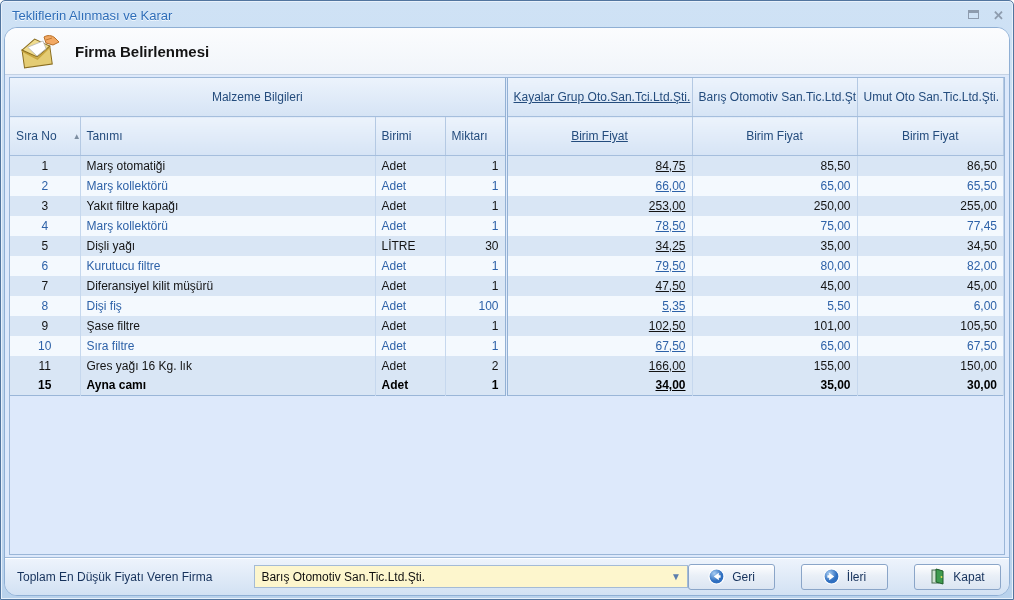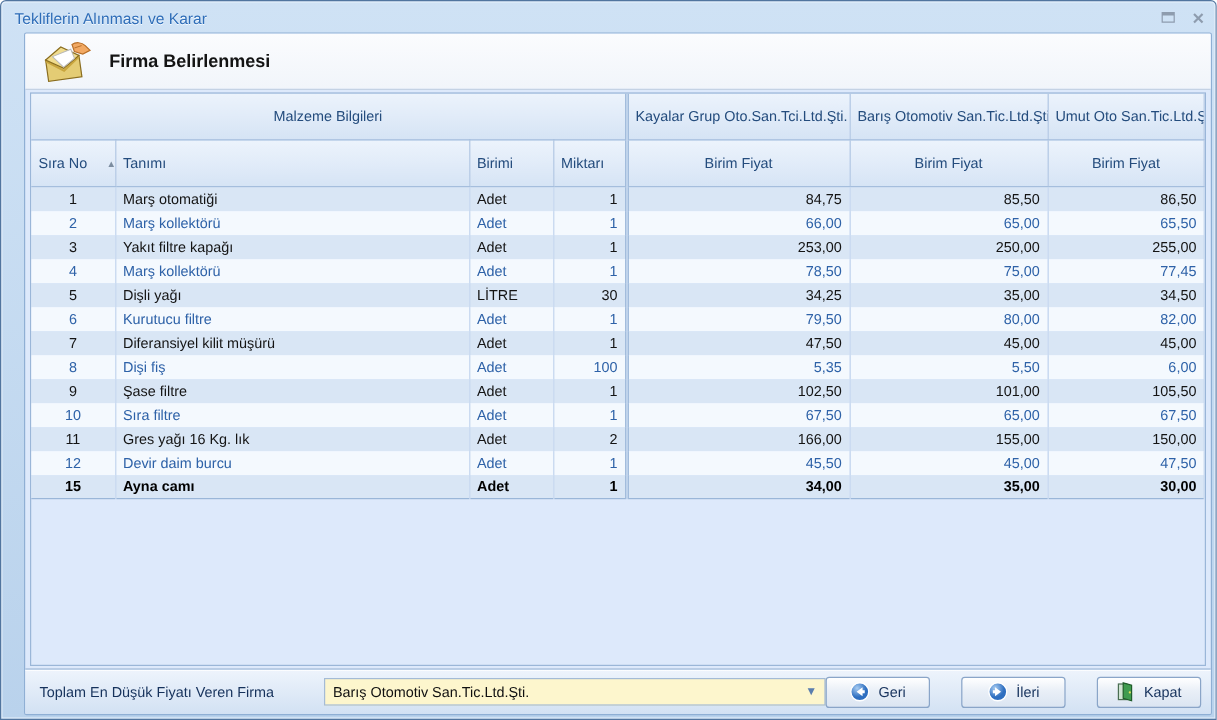--- a/index.html
+++ b/index.html
@@ -29,23 +29,22 @@
   .win-controls { margin-left: auto; display: flex; align-items: center; gap: 14px; }
   .winbtn { color: #8e9cae; font-weight: bold; cursor: default; line-height: 1; }
   .restore-glyph { display: inline-block; width: 11px; height: 9px; border: 1px solid #8e9cae; border-top: 3px solid #8e9cae; }
   .close-glyph { font-size: 13px; }
 
   
   .content {
     flex: 1 1 auto; display: flex; flex-direction: column;
     background: #dde9fb;
     border: 1px solid #8fafd4;
-    border-radius: 2px;
+    border-radius: 13px;
     overflow: hidden;
-    margin-left: 16px;
   }
 
   .page-header {
     flex: 0 0 47px;
     background: linear-gradient(#fbfcfe, #f1f5fa);
     border-bottom: 1px solid #c4d2e4;
     display: flex; align-items: center;
     padding: 0 10px;
   }
   .page-header .envelope { margin: 2px 14px 0 4px; }
@@ -68,21 +67,21 @@
     height: 21px;
     background: linear-gradient(#ecf3fc, #d6e4f5);
     color: #244c7d; font-weight: normal; font-size: 12px;
     border-right: 1px solid #b4c9e3;
     border-bottom: 1px solid #a5bedd;
     padding: 12px 6px;
     text-align: left; white-space: nowrap; overflow: hidden;
   }
   thead th.center { text-align: center; }
   thead th.group { text-align: center; }
-  th.sep, td.sep { border-left: 3px double #93b1d4; }
+  th.sep, td.sep { border-left: 3px double #93b1d4; text-decoration: underline; }
   .sort { color: #7c8 da0; color: #7c8da0; font-size: 8px; margin-left: 16px; vertical-align: 1px; }
 
   tbody td {
     height: 20px;
     padding: 0 6px;
     border-right: 1px solid #c6d8ee;
     white-space: nowrap; overflow: hidden;
     font-size: 12px;
   }
   tbody tr.odd  { background: #d9e6f5; color: #141414; }
@@ -271,29 +270,20 @@
               <td class="c-price">67,50</td>
             </tr>
             <tr class="odd">
               <td class="c-sira">11</td>
               <td class="c-tanimi">Gres yağı 16 Kg. lık</td>
               <td class="c-birimi">Adet</td>
               <td class="c-miktari">2</td>
               <td class="c-price sep">166,00</td>
               <td class="c-price">155,00</td>
               <td class="c-price">150,00</td>
-            </tr>
-            <tr class="even">
-              <td class="c-sira">12</td>
-              <td class="c-tanimi">Devir daim burcu</td>
-              <td class="c-birimi">Adet</td>
-              <td class="c-miktari">1</td>
-              <td class="c-price sep">45,50</td>
-              <td class="c-price">45,00</td>
-              <td class="c-price">47,50</td>
             </tr>
             <tr class="odd selected">
               <td class="c-sira">15</td>
               <td class="c-tanimi">Ayna camı</td>
               <td class="c-birimi">Adet</td>
               <td class="c-miktari">1</td>
               <td class="c-price sep">34,00</td>
               <td class="c-price">35,00</td>
               <td class="c-price">30,00</td>
             </tr>

